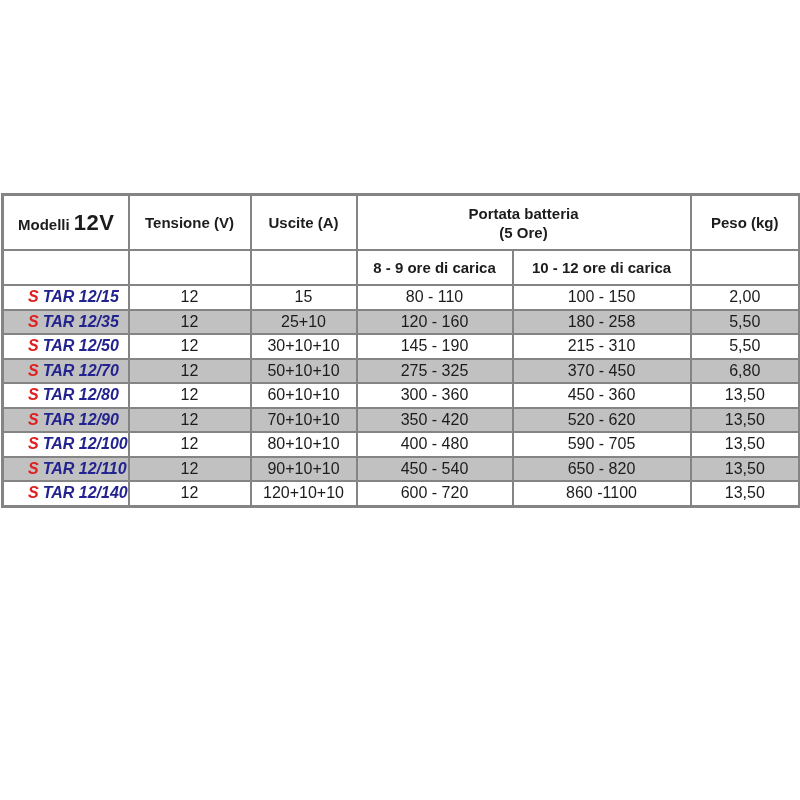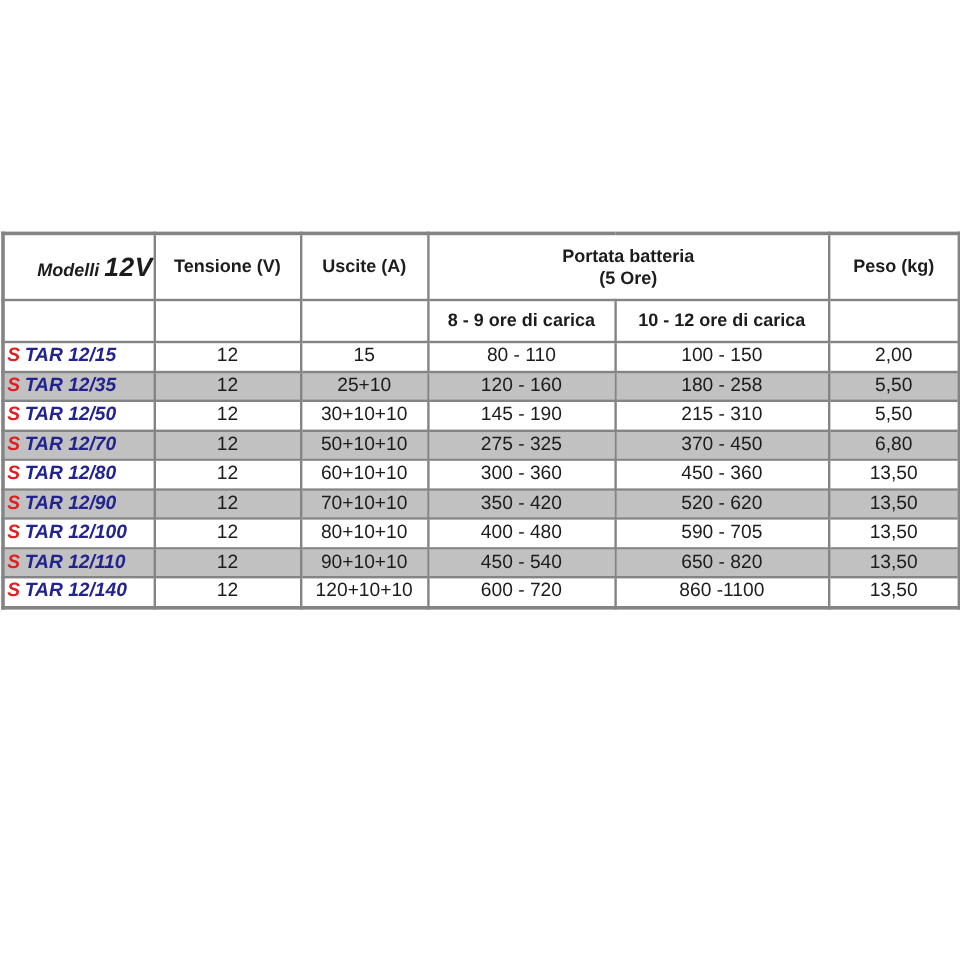--- a/index.html
+++ b/index.html
@@ -27,30 +27,30 @@
     vertical-align: middle;
     text-align: center;
     padding: 0;
     overflow: hidden;
     white-space: nowrap;
     color: var(--text-color, #1c1c1c);
   }
   thead th { background: #ffffff; font-weight: bold; font-size: 15px; }
   .hrow1 th { height: 53px; }
   .hrow2 th { height: 33px; font-size: 15px; margin-left: 43px; }
-  .modelli-cell { text-align: right; padding-left: 1px; font-style: italic; }
+  .modelli-cell { text-align: center; padding-left: 1px; }
   .modelli-label { font-size: 15px; font-weight: bold; }
   .modelli-voltage { font-size: 22px; font-weight: bold; letter-spacing: 0.5px; }
   .portata-cell div { line-height: 19px; }
   tbody td { height: 22.5px; font-size: 16px; }
   tbody tr:nth-child(even) td { background: var(--alt-bg, #c1c1c1); }
   tbody tr:nth-child(odd) td { background: #ffffff; }
   td.model {
     text-align: left;
-    padding-left: 2px;
+    padding-left: 24px;
     font-weight: bold;
     font-style: italic;
     font-size: 16px;
     color: var(--model-color, #232390);
   }
   td.model .s-prefix { color: var(--model-prefix-color, #e02020); }
   td.model .model-rest { margin-left: 4px; }
 </style>
 </head>
 <body>

